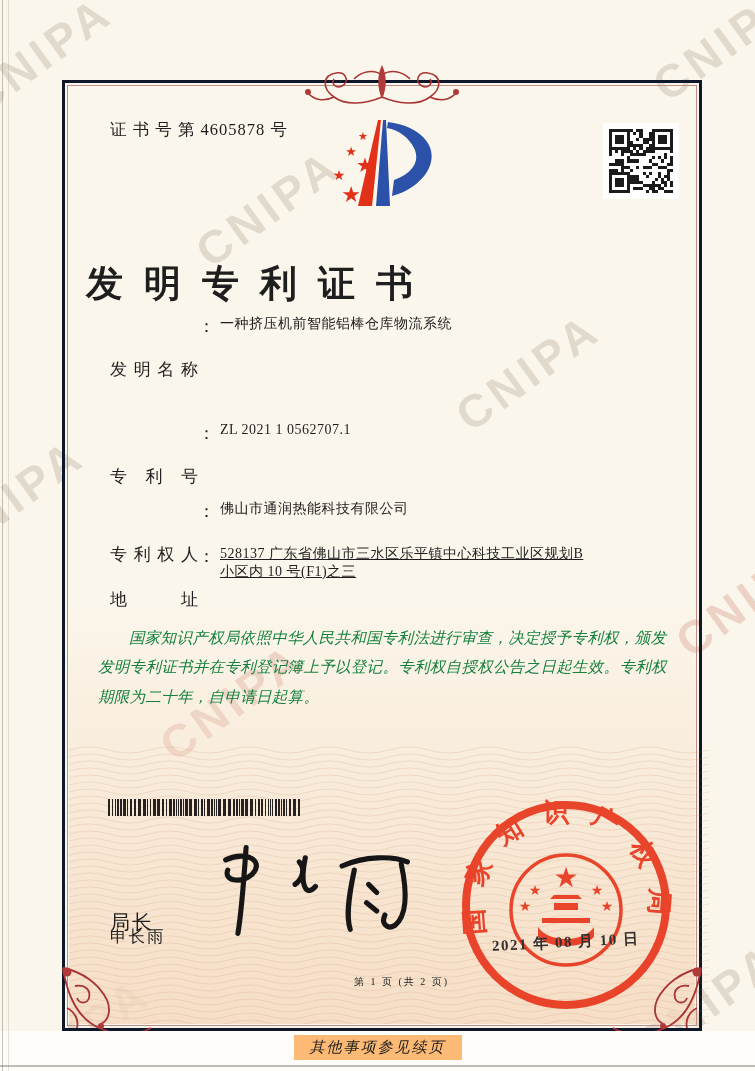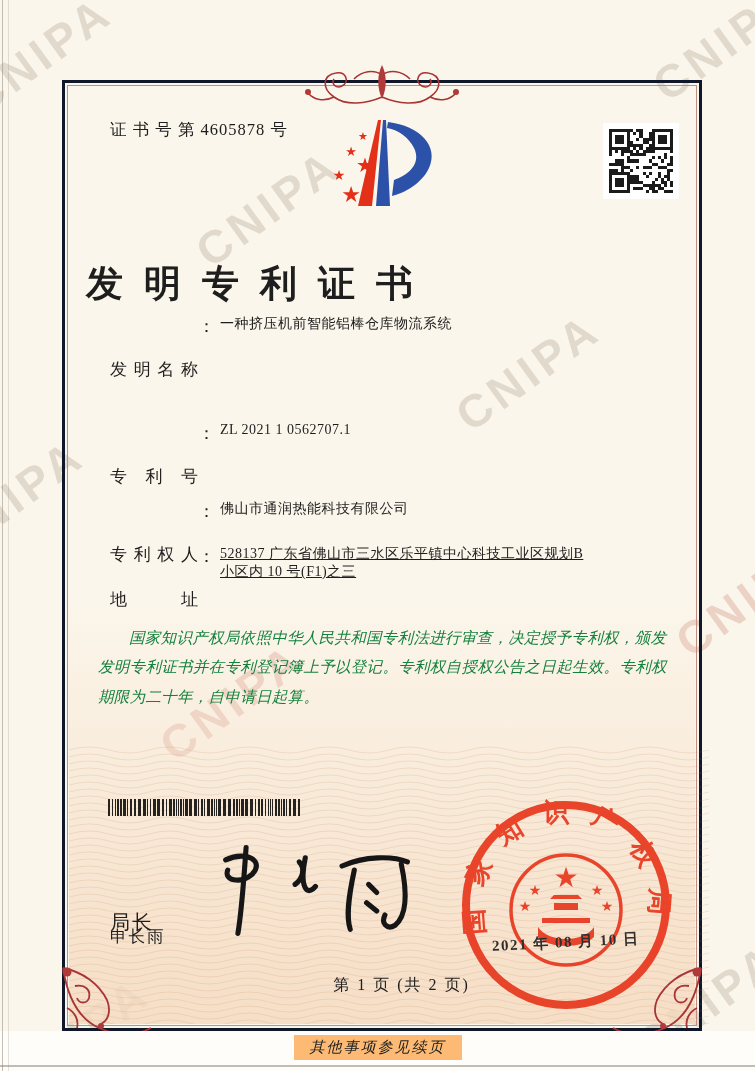--- a/index.html
+++ b/index.html
@@ -50,21 +50,21 @@
   
   .paras{position:absolute;left:33px;top:540px;width:574px;z-index:2;
     font-size:15.5px;line-height:1.9;font-style:italic;color:#15803d;}
   .paras p{margin:0;text-indent:2em;letter-spacing:.3px;}
   
   .barcode{position:absolute;left:43px;top:716px;width:198px;height:17px;z-index:2;}
   .signer-role{position:absolute;left:45px;top:778px;font-size:20px;letter-spacing:2px;z-index:2;margin-top:48px;}
   .signer-name{position:absolute;left:45px;top:810px;font-size:16.5px;letter-spacing:2px;z-index:2;margin-top:33px;}
   .signature{position:absolute;left:128px;top:748px;width:245px;height:118px;z-index:2;}
   .seal{position:absolute;left:390px;top:704px;width:222px;height:236px;z-index:3;}
-  .page-info{position:absolute;left:0;right:0;top:892px;text-align:center;font-size:16px;letter-spacing:2px;z-index:2;margin-left:39px;}
+  .page-info{position:absolute;left:0;right:0;top:892px;text-align:center;font-size:10px;letter-spacing:2px;z-index:2;margin-left:39px;}
   
   .bottom-strip{position:absolute;left:0;right:0;top:1031px;height:40px;background:#fefdfa;z-index:2;}
   .continuation{position:absolute;left:50%;top:1035px;transform:translateX(-50%);
     background:#fdba74;padding:3px 16px;font-size:15px;font-style:italic;letter-spacing:2px;z-index:5;white-space:nowrap;}
 </style>
 </head>
 <body>
 
 <div class="edge-left"></div>
 <div class="edge-left2"></div>

